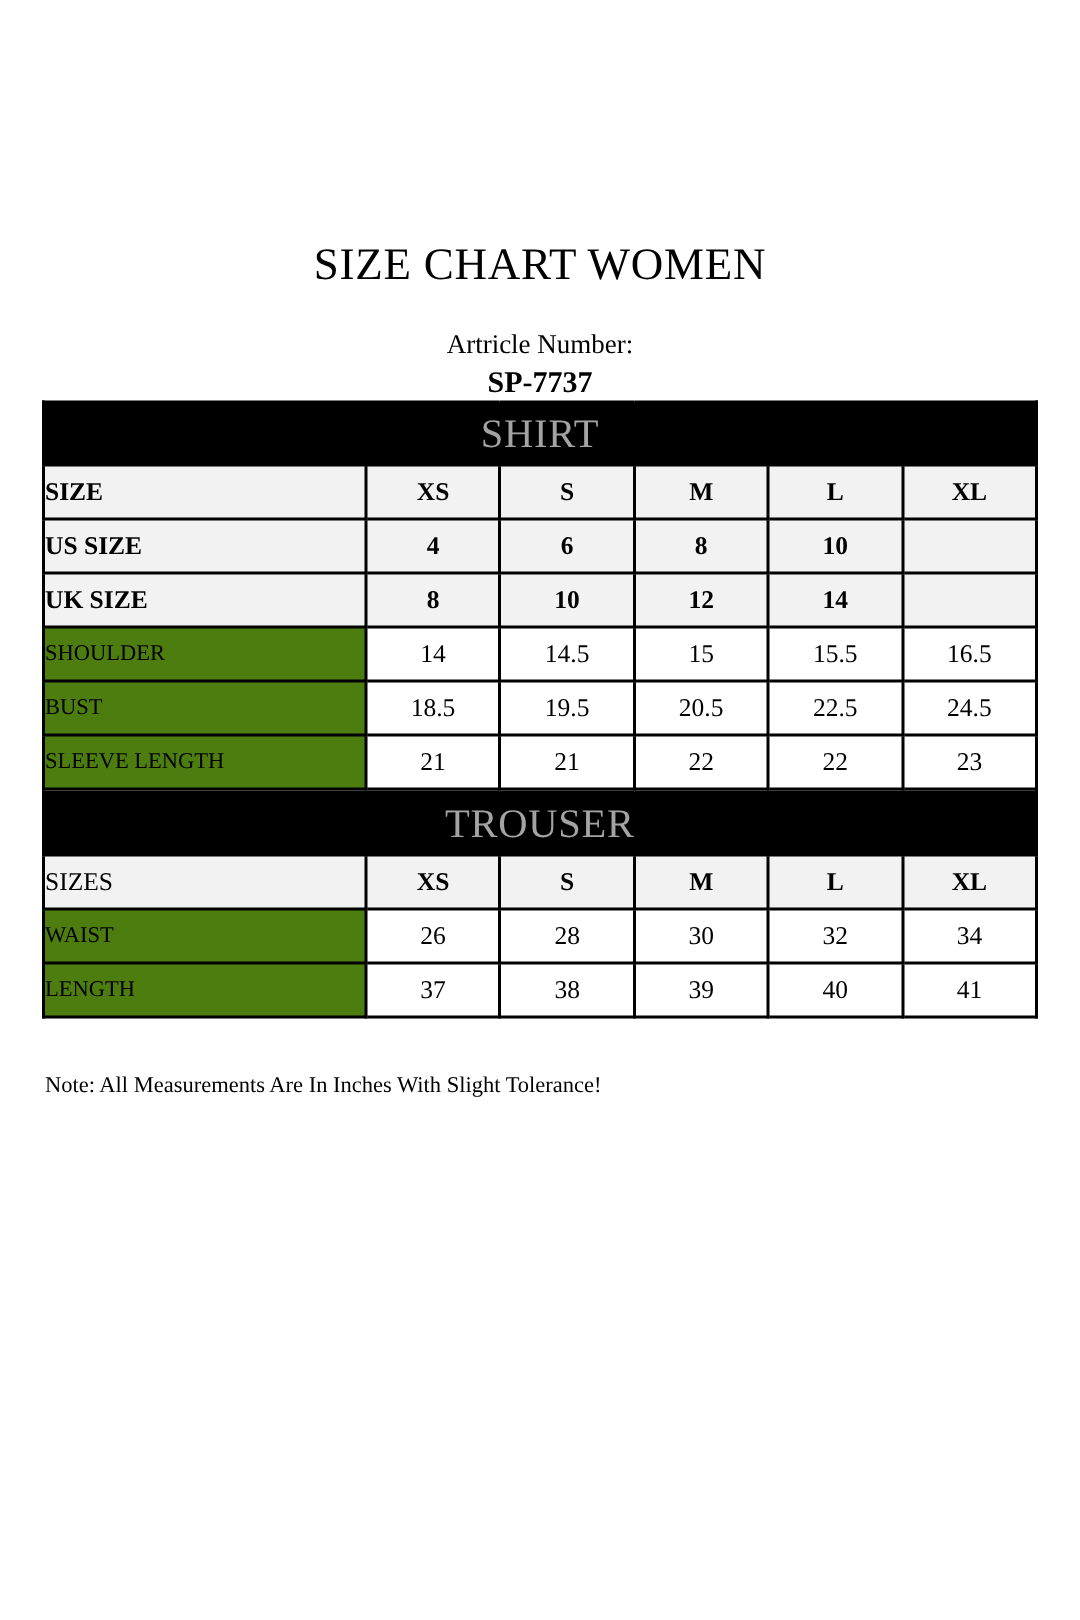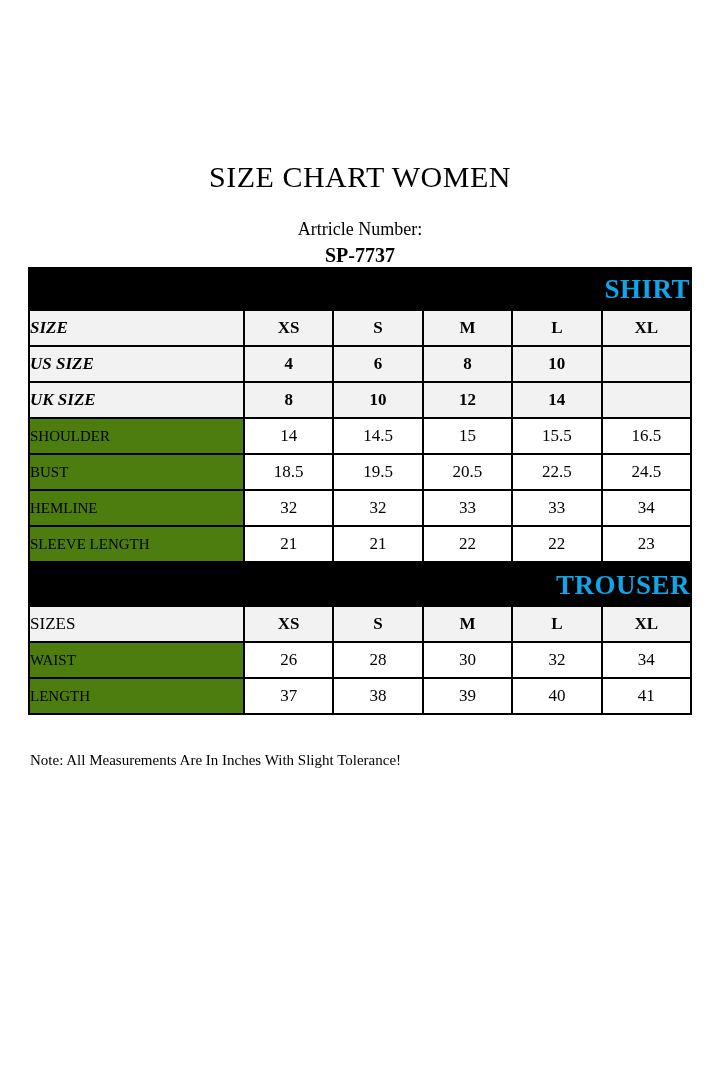--- a/index.html
+++ b/index.html
@@ -44,36 +44,36 @@
     table-layout: fixed;
   }
   .table-1 { margin-top: 23px; }
   .table-2 { margin-top: 106px; }
   table.size-table th, table.size-table td {
     border: 2px solid #000000;
     padding: 0;
   }
   th.band {
     background: #000000;
-    color: #0ea5e9;
-    font-weight: bold;
+    color: #a3a3a3;
+    font-weight: normal;
     font-size: 27px;
     height: 40px;
-    text-align: right;
+    text-align: center;
     letter-spacing: 0.5px;
   }
   td.label {
     text-align: left;
     padding-left: 5px;
     font-size: 15px;
     background: #4d7c0f;
     height: 34px;
   }
   td.label-large { font-size: 17px; }
-  td.label-bold { font-weight: bold; font-size: 17px; font-style: italic; }
+  td.label-bold { font-weight: bold; font-size: 17px; }
   td.value {
     text-align: center;
     font-size: 17px;
     background: #ffffff;
     height: 34px;
   }
   td.value-bold { font-weight: bold; }
   tr.shaded-all td { background: #f2f2f2; }
   .note {
     margin: 36px 0 0 30px;
@@ -140,28 +140,20 @@
         </tr>
         <tr>
           <td class="label">BUST</td>
           <td class="value">18.5</td>
           <td class="value">19.5</td>
           <td class="value">20.5</td>
           <td class="value">22.5</td>
           <td class="value">24.5</td>
         </tr>
         <tr>
-          <td class="label">HEMLINE</td>
-          <td class="value">32</td>
-          <td class="value">32</td>
-          <td class="value">33</td>
-          <td class="value">33</td>
-          <td class="value">34</td>
-        </tr>
-        <tr>
           <td class="label">SLEEVE LENGTH</td>
           <td class="value">21</td>
           <td class="value">21</td>
           <td class="value">22</td>
           <td class="value">22</td>
           <td class="value">23</td>
         </tr>
       </tbody>
   </table>
 

